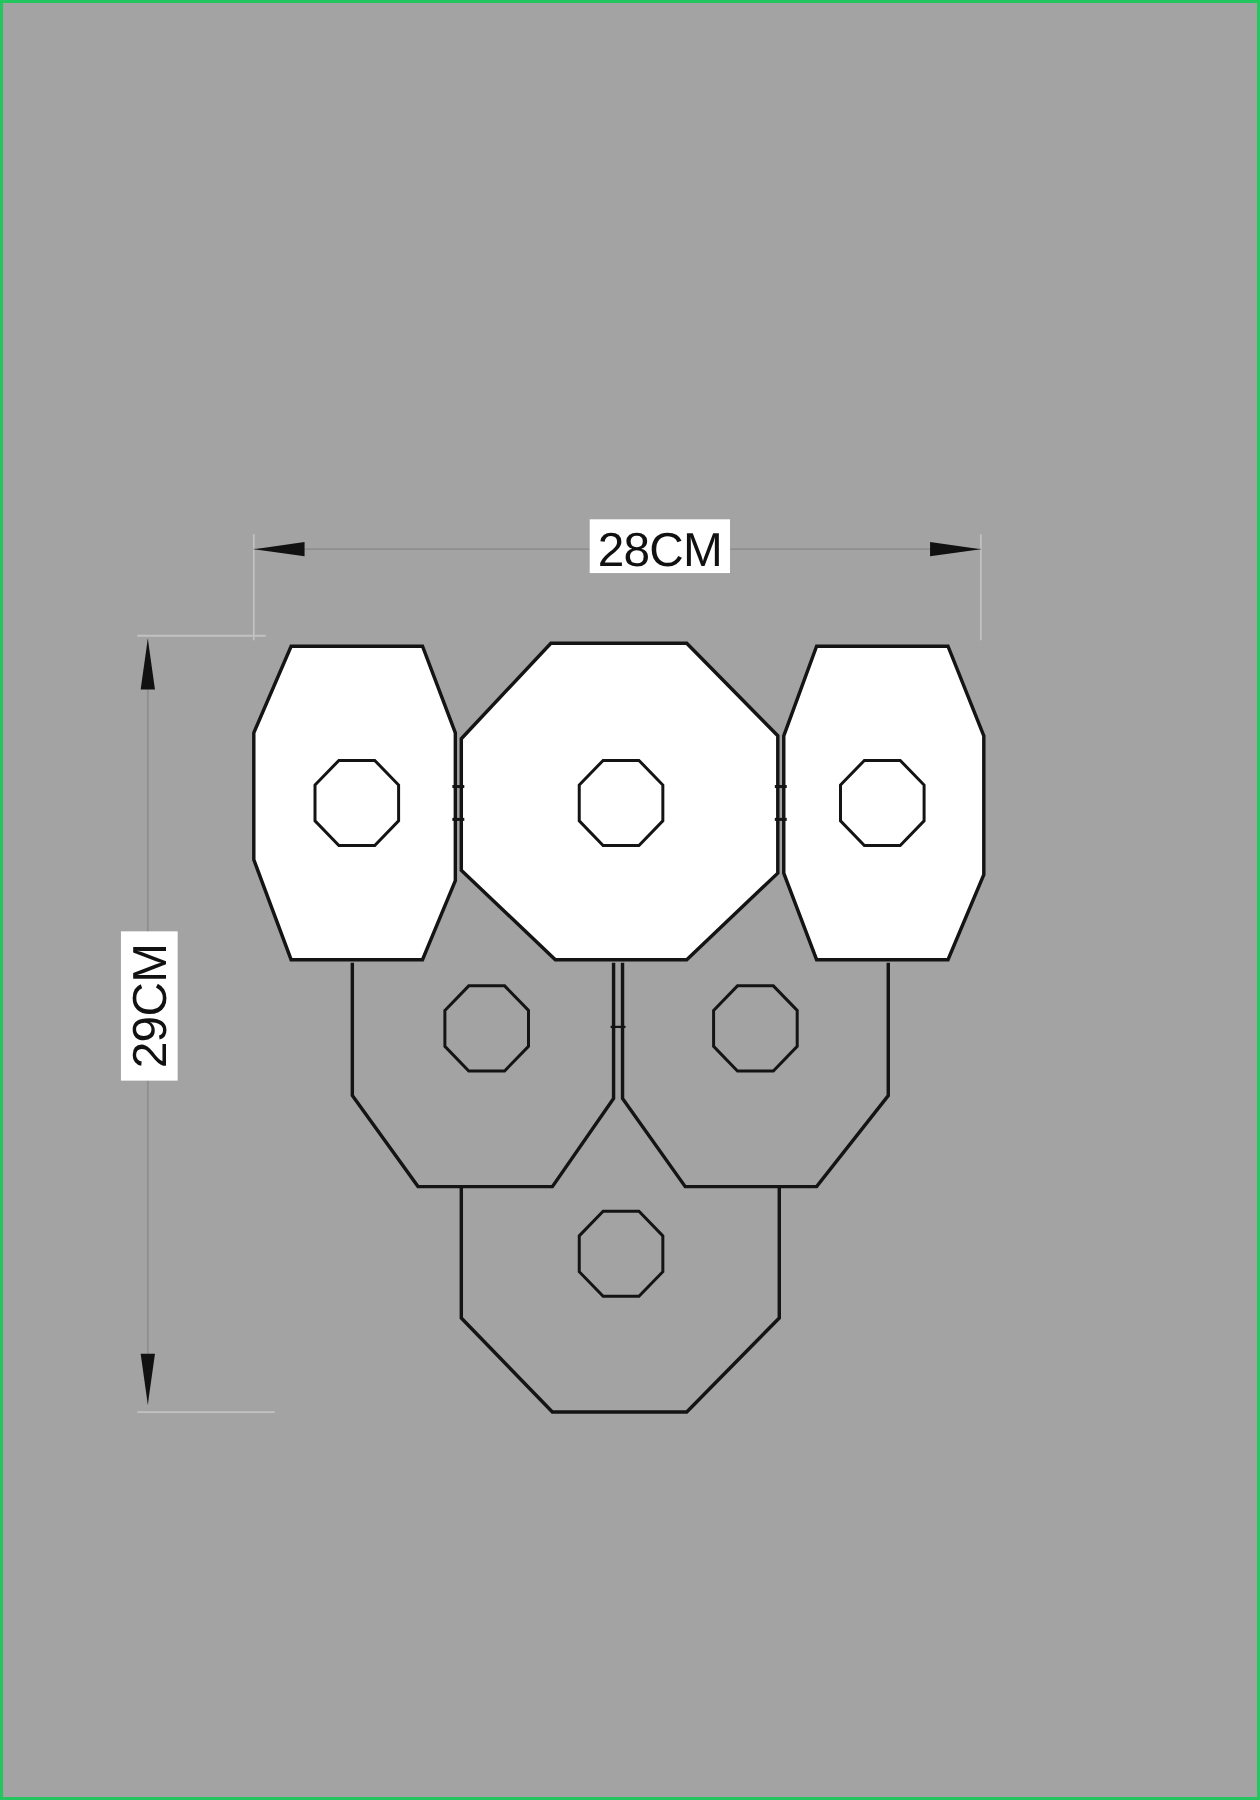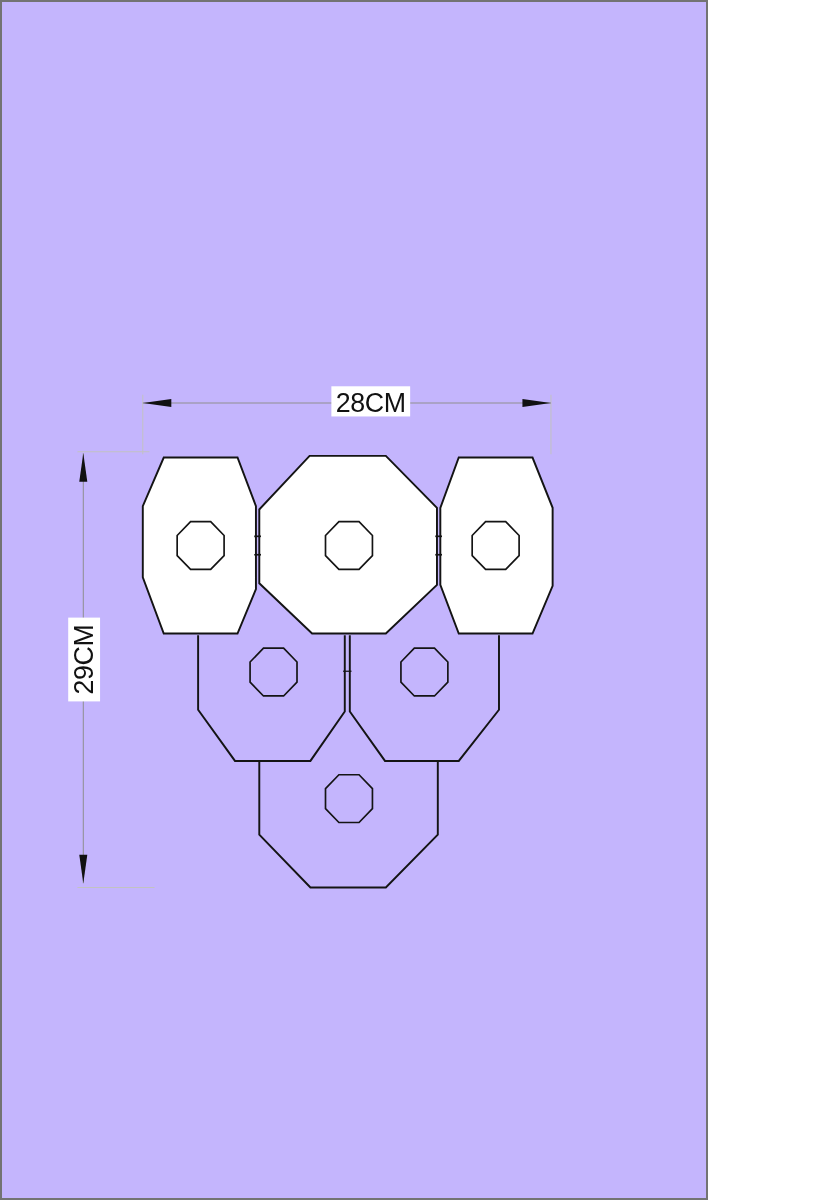--- a/index.html
+++ b/index.html
@@ -1,22 +1,22 @@
 <!DOCTYPE html>
 <html><head>
 <meta charset="utf-8">
 <style>
   html, body { margin: 0; padding: 0; background: #fff; }
   .canvas {
     position: relative;
-    width: 708px;
+    width: 840px;
     height: 1200px;
     box-sizing: border-box;
-    background: #c4b5fd;
-    border: 2px solid #737373;
+    background: #a3a3a3;
+    border: 2px solid #22c55e;
     font-family: "Liberation Sans", "DejaVu Sans", sans-serif;
     overflow: hidden;
   }
   .canvas svg { position: absolute; inset: 0; width: 100%; height: 100%; }
   text.dim-label {
     font-family: "Liberation Sans", "DejaVu Sans", sans-serif;
     font-size: 32px;
     letter-spacing: -0.5px;
     fill: #111;
   }

